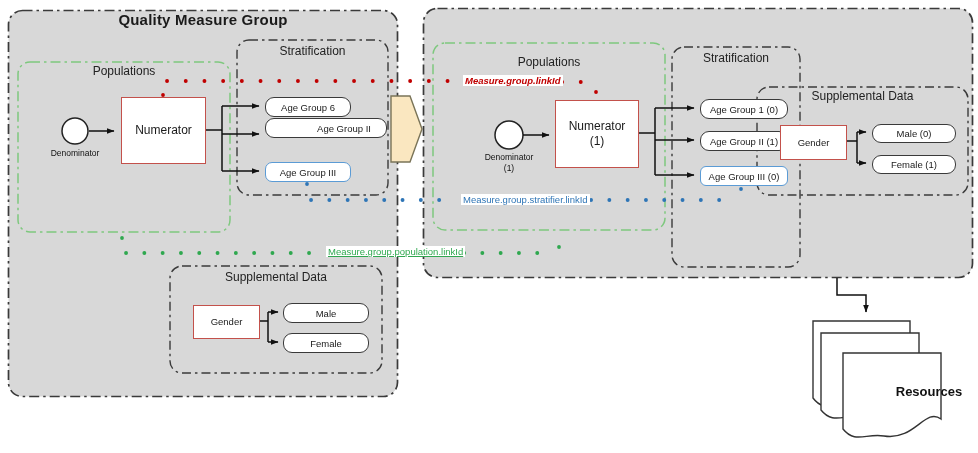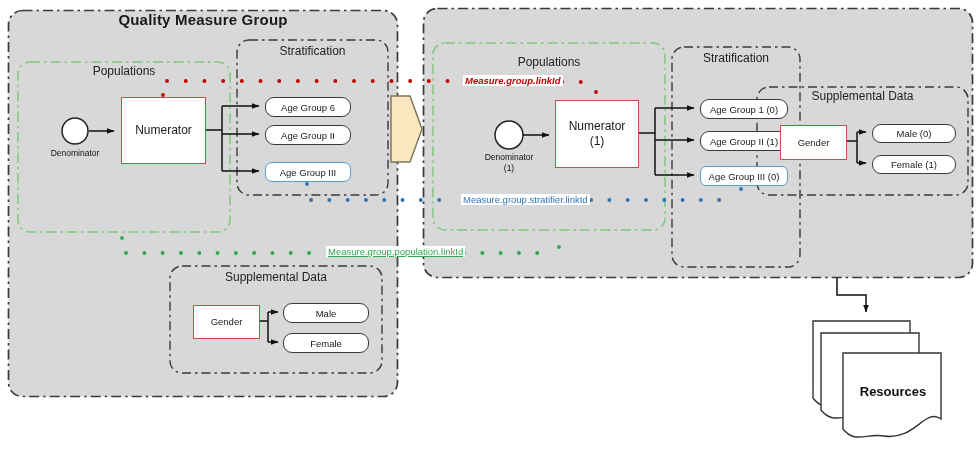--- a/index.html
+++ b/index.html
@@ -111,21 +111,21 @@
 
   <div class="small-label" style="left:35px;top:148px;width:80px;">Denominator</div>
 
   <div class="redbox" style="left:121px;top:97px;width:83px;height:65px;">
     <span>Numerator</span>
   </div>
 
   <div class="pill" style="left:265px;top:97px;width:84px;height:18px;">
     <span>Age Group 6</span>
   </div>
-  <div class="pill" style="left:265px;top:125px;width:84px;height:18px;">
+  <div class="pill" style="left:265px;top:118px;width:84px;height:18px;padding-left:36px;">
     <span>Age Group II</span>
   </div>
   <div class="pill blue" style="left:265px;top:162px;width:84px;height:18px;border-radius:7px;">
     <span>Age Group III</span>
   </div>
 
   <div class="redbox" style="left:193px;top:305px;width:65px;height:32px;font-size:9.5px;">
     <span>Gender</span>
   </div>
   <div class="pill" style="left:283px;top:303px;width:84px;height:18px;">
@@ -167,15 +167,15 @@
     <span>Male (0)</span>
   </div>
   <div class="pill" style="left:872px;top:155px;width:82px;height:17px;">
     <span>Female (1)</span>
   </div>
 
   <div class="linklabel red" style="left:463px;top:75px;">Measure.group.linkId</div>
   <div class="linklabel blue" style="left:461px;top:194px;">Measure.group.stratifier.linkId</div>
   <div class="linklabel green" style="left:326px;top:246px;text-decoration:underline;">Measure.group.population.linkId</div>
 
-  <div class="resources-label" style="left:844px;top:384px;width:98px;">Resources</div>
+  <div class="resources-label" style="left:880px;top:384px;width:98px;">Resources</div>
 
 </div>
 
 </body></html>

